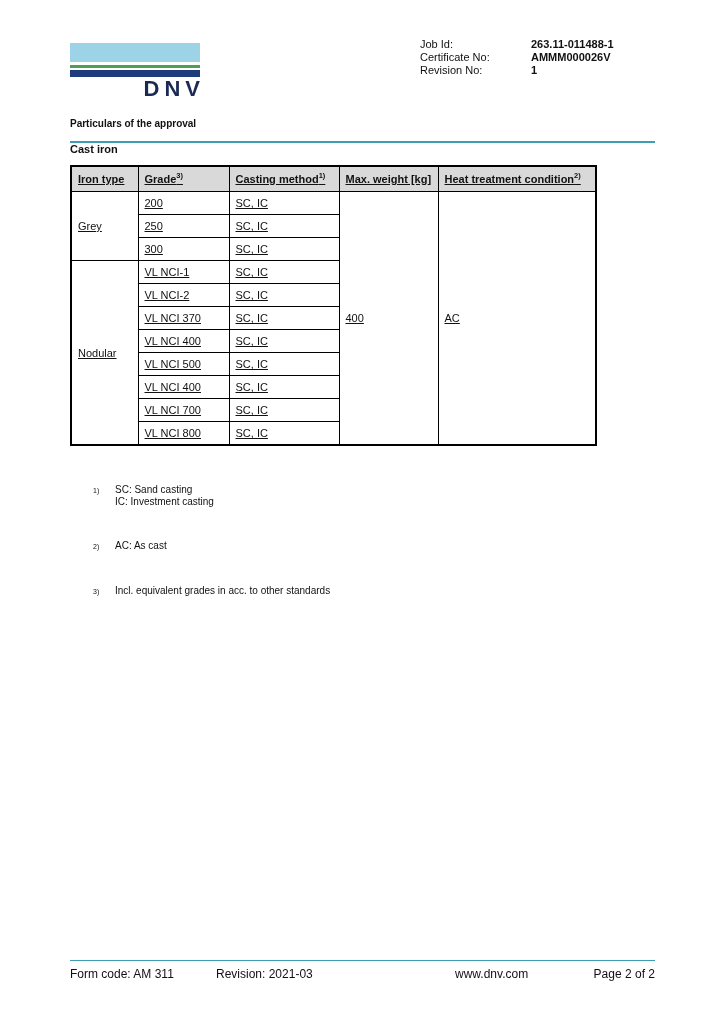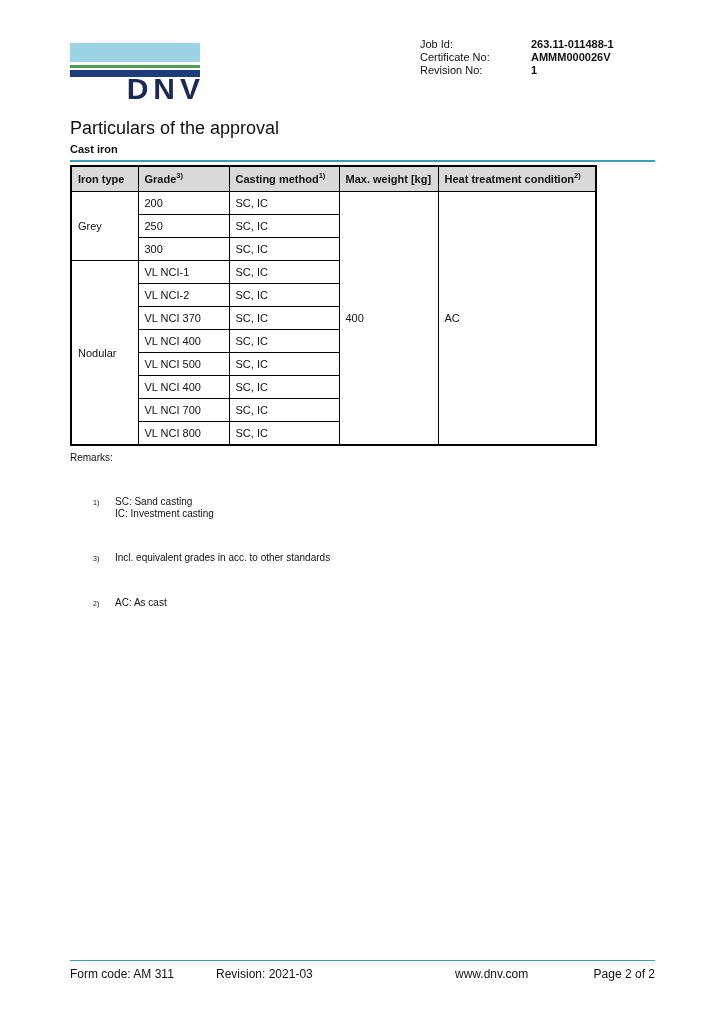--- a/index.html
+++ b/index.html
@@ -14,39 +14,39 @@
   }
 
   
   .logo { position: absolute; left: 70px; top: 43px; width: 130px; }
   .logo-bar-sky   { height: 19px; background: #9CD3E6; }
   .logo-bar-green { height: 3px;  background: #4F9E53; margin-top: 3px; }
   .logo-bar-navy  { height: 7px;  background: #1E3C7C; margin-top: 2px; }
   .logo-wordmark {
     margin-top: 1px;
     text-align: right;
-    font-size: 30px;
+    font-size: 22px;
     font-weight: 600;
     letter-spacing: 5px;
     margin-right: -5px;
     color: #1B2A55;
     line-height: 22px;
   }
 
   
   .meta { position: absolute; left: 420px; top: 38px; font-size: 11px; line-height: 13px; }
   .meta-row { display: flex; gap: 25px; }
   .meta-label { width: 86px; }
   .meta-value { font-weight: bold; }
 
   
   .section-title {
     position: absolute; left: 70px; top: 118px; width: 585px;
-    font-size: 18px; font-weight: normal;
-    padding-bottom: 21px;
+    font-size: 10px; font-weight: bold;
+    padding-bottom: 12px;
     border-bottom: 2px solid #3C9DB4;
   }
   .table-caption {
     position: absolute; left: 70px; top: 143px;
     font-size: 11px; font-weight: bold;
   }
 
   
   .approval-table {
     position: absolute; left: 70px; top: 165px;
@@ -61,20 +61,21 @@
   .approval-table col.c4 { width: 99px; }
   .approval-table col.c5 { width: 158px; }
   .approval-table th, .approval-table td {
     border: 1px solid #000;
     font-size: 11px;
     text-align: left;
     vertical-align: middle;
     padding: 0 2px 0 6px;
     overflow: hidden;
     white-space: nowrap;
+    text-decoration: underline;
   }
   .approval-table th {
     background: #D9D9D9;
     font-weight: bold;
     height: 24px;
   }
   .approval-table td { height: 22px; }
   .hsup { font-size: 7.5px; vertical-align: super; line-height: 0; }
 
   
@@ -189,39 +190,38 @@
           <td>SC, IC</td>
         </tr>
         <tr>
           <td>VL NCI 800</td>
           <td>SC, IC</td>
         </tr>
       </tbody>
   </table>
 
   <div class="remarks">
-    <div class="remarks-title">Remarks:</div>
     <div id="remarks-list">
         <div class="remark-item">
           <span class="remark-sup">1)</span>
           <div>
             <div class="remark-line">SC: Sand casting</div>
             <div class="remark-line">IC: Investment casting</div>
           </div>
         </div>
         <div class="remark-item">
+          <span class="remark-sup">2)</span>
+          <div>
+            <div class="remark-line">AC: As cast</div>
+          </div>
+        </div>
+        <div class="remark-item">
           <span class="remark-sup">3)</span>
           <div>
             <div class="remark-line">Incl. equivalent grades in acc. to other standards</div>
-          </div>
-        </div>
-        <div class="remark-item">
-          <span class="remark-sup">2)</span>
-          <div>
-            <div class="remark-line">AC: As cast</div>
           </div>
         </div>
       </div>
   </div>
 
   <div class="footer">
     <span class="footer-form-code">Form code: AM 311</span>
     <span class="footer-revision">Revision: 2021-03</span>
     <span class="footer-website">www.dnv.com</span>
     <span class="footer-page">Page 2 of 2</span>

